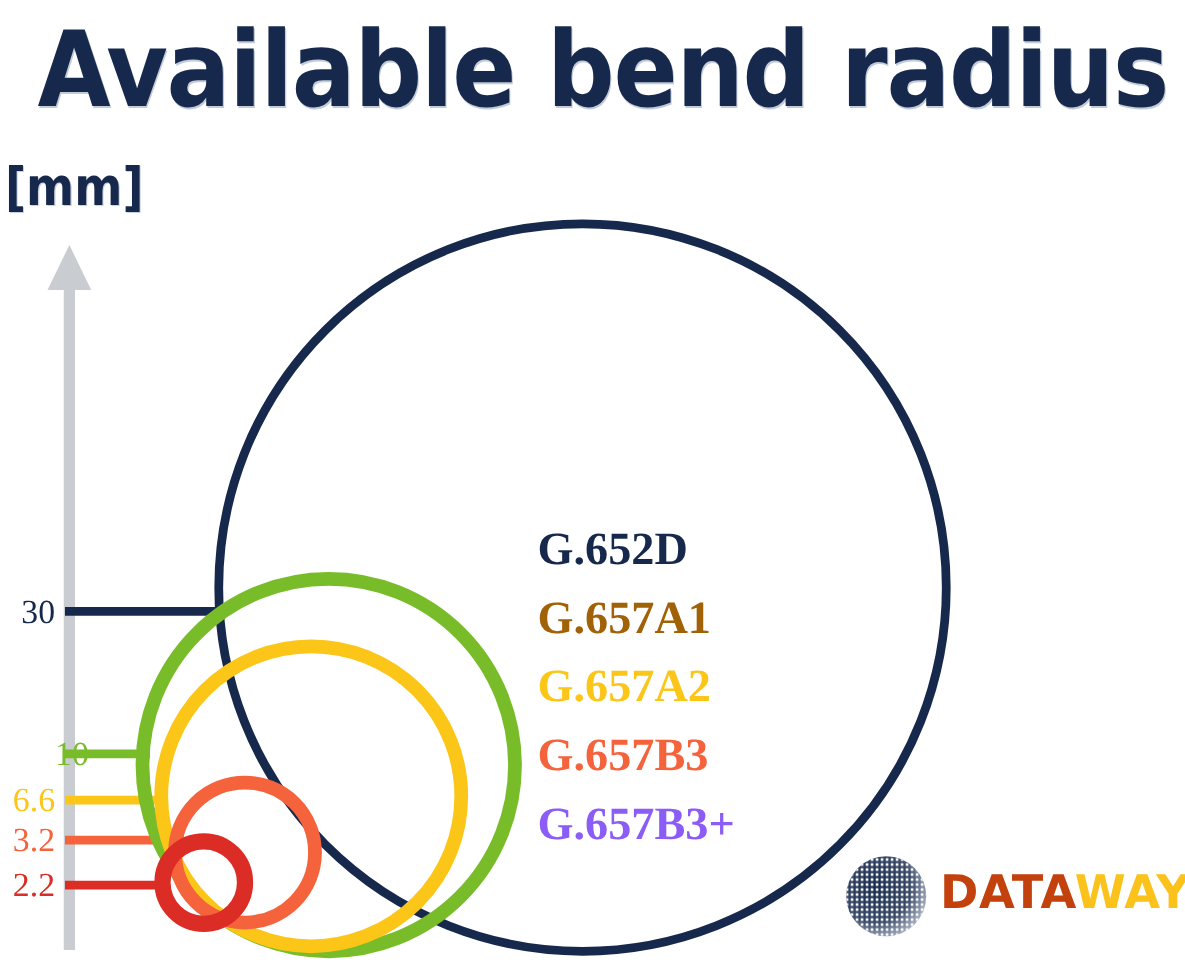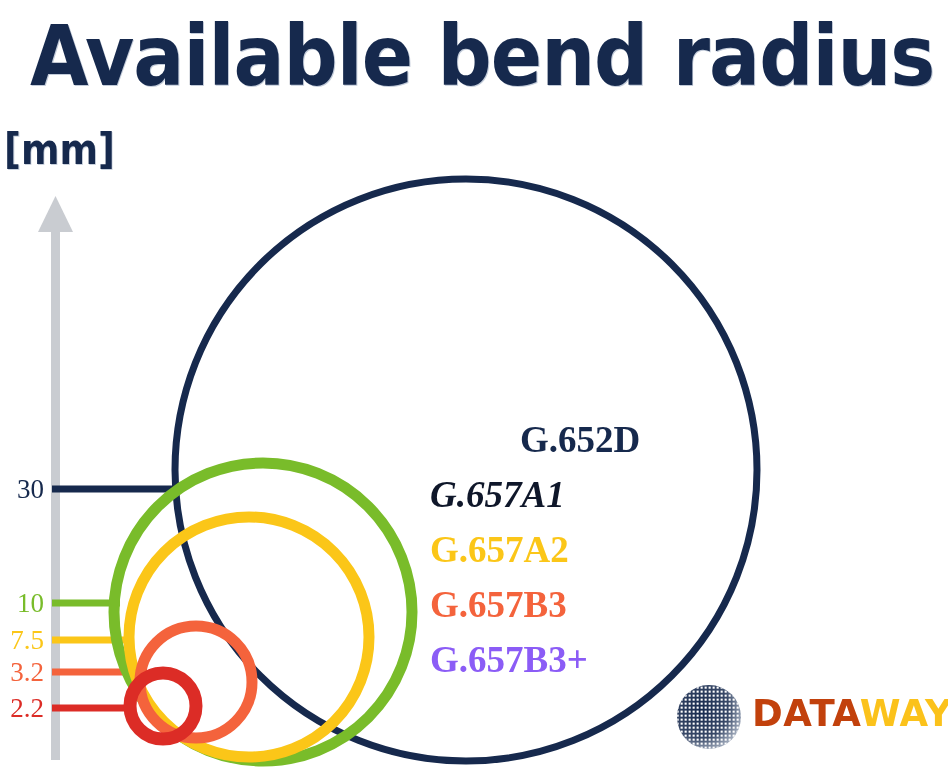--- a/index.html
+++ b/index.html
@@ -145,28 +145,28 @@
     <g fill="none">
       <circle cx="466" cy="470" r="291" stroke="#16294d" stroke-width="7"></circle>
       <circle cx="263" cy="612" r="149" stroke="#79bc2a" stroke-width="11"></circle>
       <circle cx="249" cy="637" r="120" stroke="#fbc618" stroke-width="11"></circle>
       <circle cx="196" cy="682" r="56" stroke="#f4633c" stroke-width="11"></circle>
       <circle cx="163" cy="706" r="33" stroke="#dc2c26" stroke-width="13"></circle>
     </g>
   </svg>
 
   <div class="tick-label" style="left:0px; top:476px; width:44px; color:#16294d;">30</div>
-  <div class="tick-label" style="left:0px; top:590px; width:44px; color:#79bc2a;">10</div>
-  <div class="tick-label" style="left:0px; top:627px; width:44px; color:#fbc618;">7.5</div>
+  <div class="tick-label" style="left:0px; top:590px; width:44px; color:#79bc2a;padding-left:27px;">10</div>
+  <div class="tick-label" style="left:0px; top:627px; width:44px; color:#fbc618;">6.6</div>
   <div class="tick-label" style="left:0px; top:659px; width:44px; color:#f4633c;">3.2</div>
   <div class="tick-label" style="left:0px; top:695px; width:44px; color:#dc2c26;">2.2</div>
 
   <div id="legend">
-    <div class="legend-item" style="color:#16294d;text-align:center;">G.652D</div>
-    <div class="legend-item" style="color:#0f172a;font-style:italic;">G.657A1</div>
+    <div class="legend-item" style="color:#16294d;">G.652D</div>
+    <div class="legend-item" style="color:#a16207;">G.657A1</div>
     <div class="legend-item" style="color:#fbc618;">G.657A2</div>
     <div class="legend-item" style="color:#f4633c;">G.657B3</div>
     <div class="legend-item" style="color:#8b5cf6;">G.657B3+</div>
   </div>
 
   <div id="logo">
     <svg id="logo-globe" width="74" height="74" viewBox="0 0 74 74">
       <defs>
         <radialGradient id="gfade" cx="38%" cy="42%" r="72%">
           <stop offset="0%" stop-color="#16294d" stop-opacity="1"></stop>

